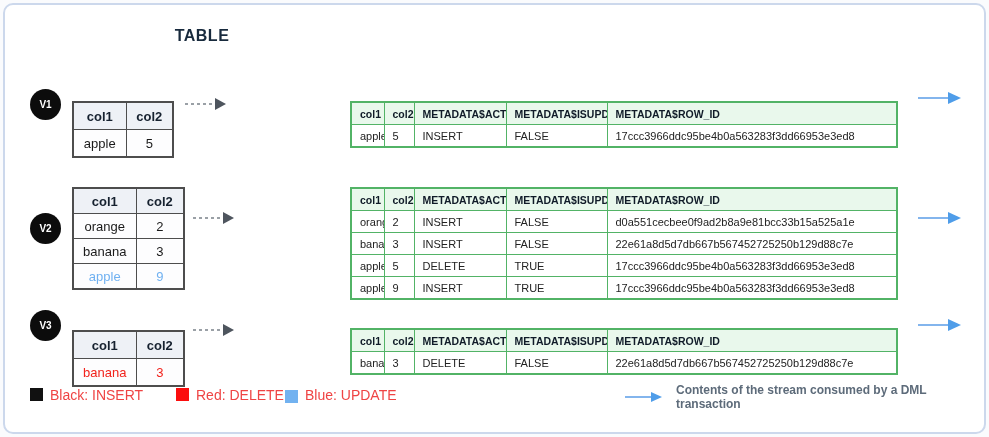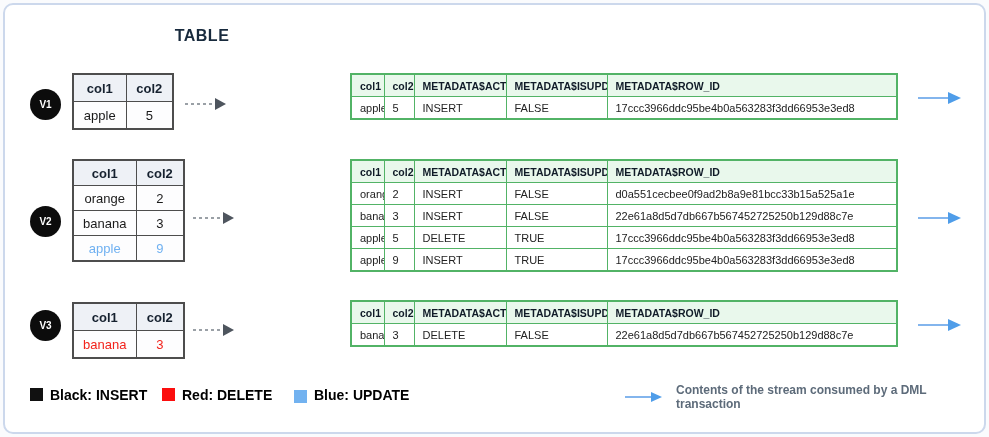--- a/index.html
+++ b/index.html
@@ -6,21 +6,21 @@
   #stage{position:relative;width:989px;height:437px;font-family:"Liberation Sans",sans-serif;overflow:hidden;}
   #panel{position:absolute;left:3px;top:3px;width:979px;height:427px;background:#ffffff;border:2px solid #ccd8ec;border-radius:10px;}
 
   .title{position:absolute;top:27px;width:170px;text-align:center;font-size:16px;font-weight:bold;letter-spacing:.5px;}
   .title.table-t{left:117px;color:#182a3d;}
   .title.stream-t{left:565px;color:#25ba5e;}
 
   .badge{position:absolute;width:31px;height:31px;border-radius:50%;background:#0c0c0c;color:#fff;
          font-size:10px;font-weight:bold;display:flex;align-items:center;justify-content:center;}
 
-  table{border-collapse:collapse;table-layout:fixed;position:absolute;background:#fff;}
+  table{border-collapse:collapse;table-layout:fixed;position:absolute;background:#fff;margin-top:28px;}
   .vtable{border:2px solid #4d4d4d;}
   .vtable th,.vtable td{border:1.5px solid #4d4d4d;font-size:13px;text-align:center;padding:0 4px;overflow:hidden;}
   .vtable th{background:#eef1f6;font-weight:bold;color:#16212f;}
   .vtable td{background:#fdfdfe;color:#1a1a1a;}
   .rh29 th,.rh29 td{height:26px;}
   .rh27 th,.rh27 td{height:24px;}
   .c-update td{color:#70b1f1;}
   .c-delete td{color:#f2231c;}
 
   .stable{border:2px solid #52b366;}
@@ -34,21 +34,21 @@
 
   .barrow{position:absolute;display:flex;align-items:center;height:12px;}
   .barrow .bline{width:30px;height:2px;background:#83b5ed;}
   .barrow .btri{width:0;height:0;border-top:6px solid transparent;border-bottom:6px solid transparent;border-left:13px solid #4f9de9;}
 
   .leg-item{position:absolute;top:386px;height:17px;display:flex;align-items:center;gap:7px;}
   .swatch{width:13px;height:13px;display:inline-block;}
   .sw-black{background:#111111;}
   .sw-red{background:#fb0e0e;}
   .sw-blue{background:#72b2f0;}
-  .leg-label{font-size:14px;font-weight:bold;color:#000000;}
+  .leg-label{font-size:14px;font-weight:normal;color:#ef4444;}
 
   .note-wrap{position:absolute;left:625px;top:389px;height:16px;display:flex;align-items:center;gap:14px;}
   .note-wrap .barrow2{display:flex;align-items:center;}
   .note-wrap .bline{width:26px;height:2px;background:#83b5ed;}
   .note-wrap .btri{width:0;height:0;border-top:5px solid transparent;border-bottom:5px solid transparent;border-left:11px solid #4f9de9;}
   .note-text{font-size:12px;color:#5d6b7a;font-weight:bold;}
 </style>
 </head>
 <body>
 
@@ -109,21 +109,21 @@
         <td>17ccc3966ddc95be4b0a563283f3dd66953e3ed8</td>
       </tr>
     </tbody>
   </table>
 
   <div class="barrow" style="left:918px;top:92px;">
     <span class="bline"></span>
     <span class="btri"></span>
   </div>
 
-  <div class="badge" style="left:30px;top:206px;">V2</div>
+  <div class="badge" style="left:30px;top:213px;">V2</div>
 
   <table class="vtable rh27" style="left:72px;top:159px;width:111px;">
     <colgroup>
         <col style="width:63px">
         <col style="width:48px">
       </colgroup>
     <thead>
       <tr>
         <th>col1</th>
         <th>col2</th>
@@ -260,25 +260,25 @@
 
   <div class="barrow" style="left:918px;top:319px;">
     <span class="bline"></span>
     <span class="btri"></span>
   </div>
 
   <div class="leg-item" style="left:30px;">
     <span class="swatch sw-black"></span>
     <span class="leg-label">Black: INSERT</span>
   </div>
-  <div class="leg-item" style="left:162px;">
+  <div class="leg-item" style="left:176px;">
     <span class="swatch sw-red"></span>
     <span class="leg-label">Red: DELETE</span>
   </div>
-  <div class="leg-item" style="left:294px;align-items:flex-end;">
+  <div class="leg-item" style="left:285px;align-items:flex-end;">
     <span class="swatch sw-blue"></span>
     <span class="leg-label">Blue: UPDATE</span>
   </div>
 
   <div class="note-wrap">
     <span class="barrow2">
       <span class="bline"></span>
       <span class="btri"></span>
     </span>
     <span class="note-text">Contents of the stream consumed by a DML transaction</span>

